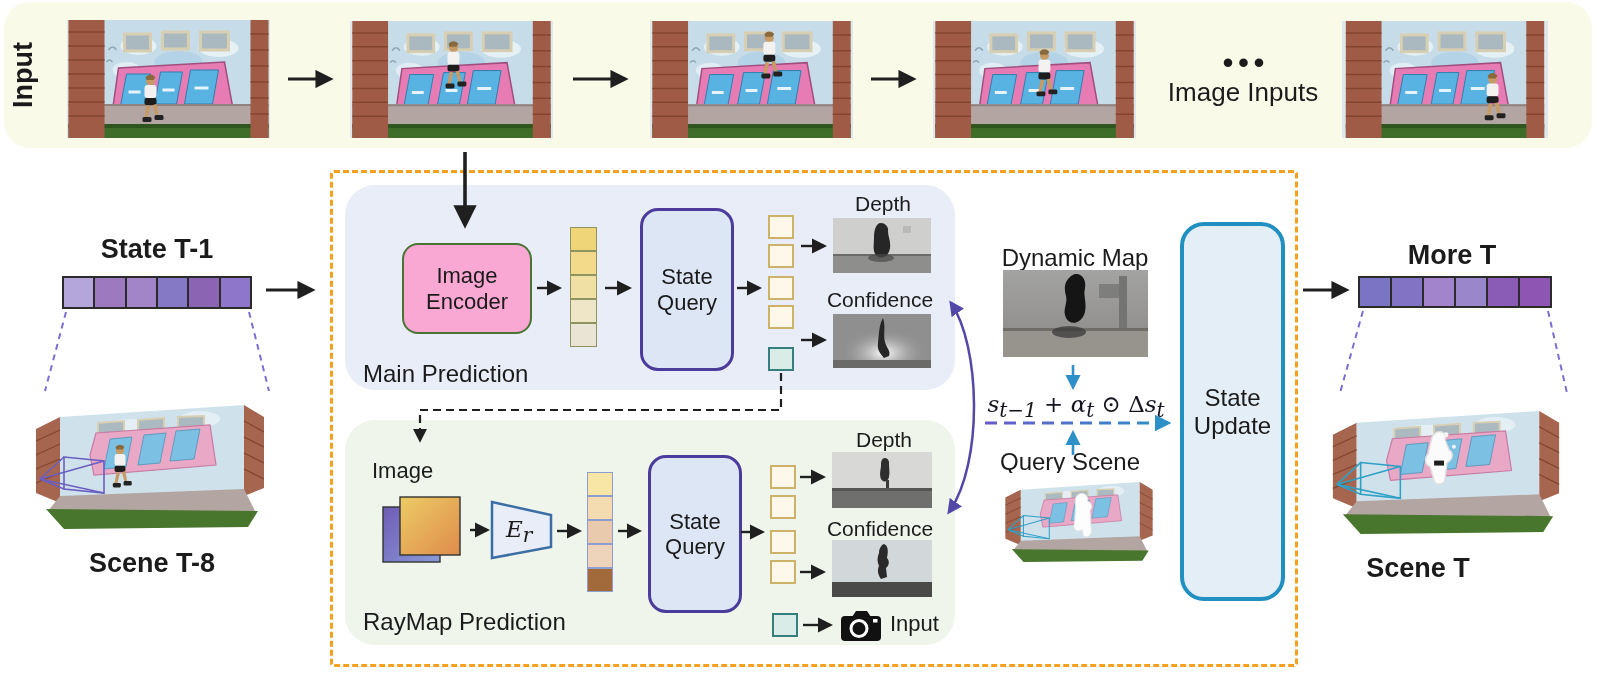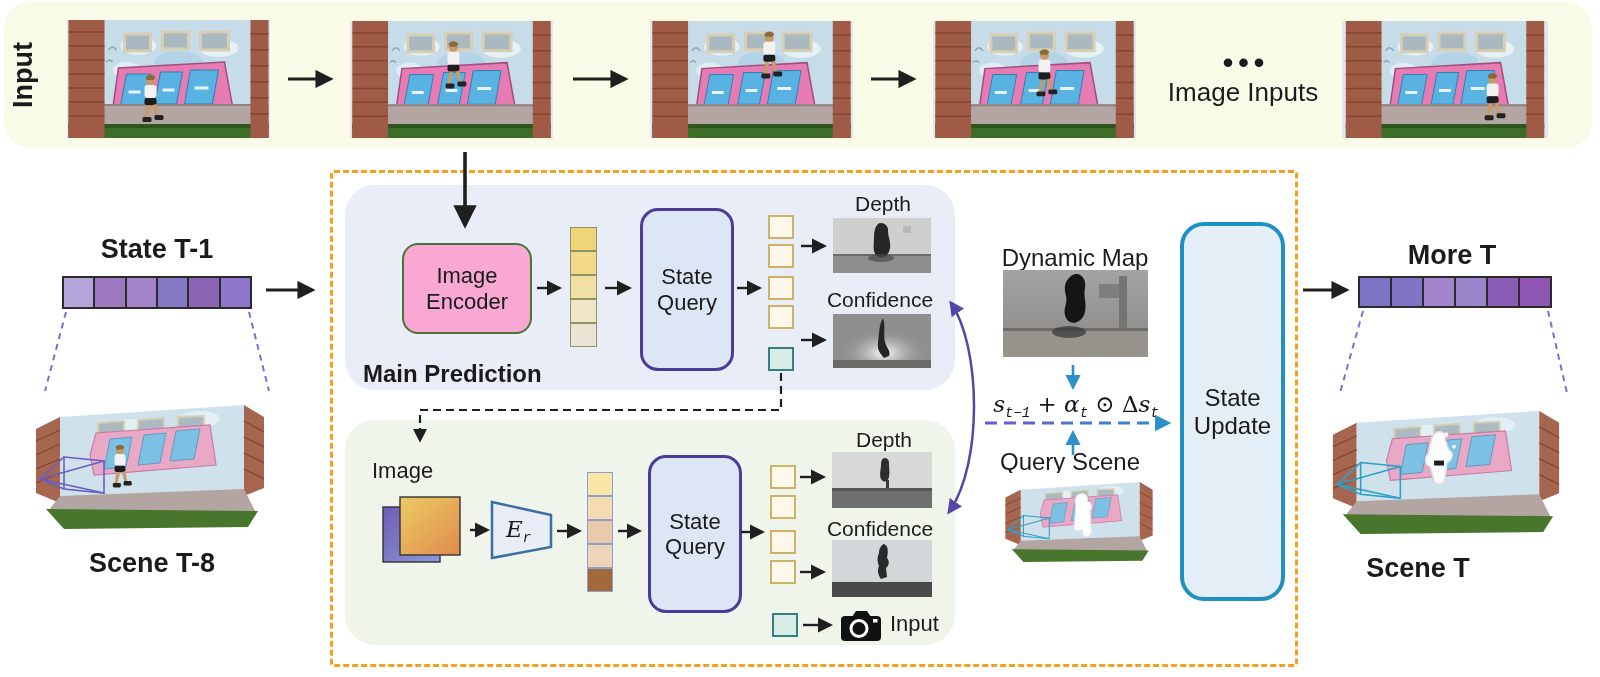--- a/index.html
+++ b/index.html
@@ -2,21 +2,21 @@
 <html><head>
 <meta charset="utf-8">
 <style>
   html,body{margin:0;padding:0;background:#ffffff;}
   body{font-family:"Liberation Sans",sans-serif;color:#1a1a1a;}
   #fig{position:relative;width:1600px;height:677px;background:#fff;overflow:hidden;}
   .abs{position:absolute;}
   .lbl{position:absolute;color:#1b1b1b;white-space:nowrap;}
   .c{transform:translateX(-50%);}
   .big{font-size:27px;font-weight:700;}
-  .ttl{font-size:24px;font-weight:700;}
+  .ttl{font-size:24px;font-weight:400;}
   .sub21{font-size:21px;}
   .boxlbl{font-size:22px;line-height:1.15;text-align:center;white-space:pre-line;}
   .band{position:absolute;left:4px;top:2px;width:1588px;height:146px;background:#FAFAE9;border-radius:26px;}
   .vlabel{position:absolute;left:8px;top:22px;height:106px;display:flex;align-items:center;justify-content:center;
           writing-mode:vertical-rl;transform:rotate(180deg);font-size:27px;font-weight:700;}
   .photo{position:absolute;overflow:hidden;background:#dfe7ec;}
   .photo svg{display:block;width:100%;height:100%;}
   .dashedbox{position:absolute;left:330px;top:170px;width:962px;height:491px;border:3px dashed #F6A01F;border-radius:4px;}
   .panel{position:absolute;border-radius:30px;}
   .p-main{left:345px;top:185px;width:610px;height:205px;background:#E9EDF8;}
@@ -29,21 +29,21 @@
   .tok{position:absolute;width:26px;height:24px;box-sizing:border-box;}
   .tok-out{border:2.5px solid #CFB269;background:#FDF8E9;}
   .tok-state{border:2.5px solid #35807F;background:#D9ECE7;}
   .stk{border:1.5px solid #8F9460;}
   .stkr{border:1.5px solid #8D9ECF;}
   .bar{position:absolute;display:flex;border:2.5px solid #2b2b2b;box-sizing:border-box;}
   .bar div{flex:1;border-right:2.5px solid #2b2b2b;}
   .bar div:last-child{border-right:none;}
   .formula{position:absolute;left:970px;top:391px;width:212px;text-align:center;font-family:"DejaVu Serif",serif;font-size:23px;color:#14141e;}
   .mit{font-style:italic;}
-  .msub{font-size:14px;font-style:italic;vertical-align:-5px;font-family:Liberation Mono, monospace;}
+  .msub{font-size:20px;font-style:italic;vertical-align:-5px;}
   .mop{font-style:normal;}
   svg.overlay{position:absolute;left:0;top:0;z-index:6;pointer-events:none;}
   .z2{z-index:2}
 </style>
 </head>
 <body>
 
 <div id="fig">
 
   <svg width="0" height="0" style="position:absolute">
@@ -224,20 +224,21 @@
         <stop offset="0" stop-color="#ffffff"></stop>
           <stop offset="1" stop-color="#8F8F8F" stop-opacity="0"></stop>
       </radialGradient>
       <rect width="98" height="54" fill="url(#glow1)"></rect>
       <rect x="0" y="46" width="98" height="8" fill="#6a6a68"></rect>
       <path d="M50,4 c3,9 0,16 2,24 c2,7 6,9 4,14 l-5,2 c-4,-5 -7,-8 -6,-15 c1,-9 1,-18 5,-25 z" fill="#262626"></path>
     </svg>
   </div>
 
   <div class="panel p-ray"></div>
+  <div class="lbl ttl" style="left:363px;top:608px">RayMap Prediction</div>
   <div class="lbl" style="left:372px;top:458px;font-size:22px">Image</div>
   <div class="abs" style="left:380px;top:494px;width:88px;height:72px">
     <svg width="88" height="72">
       <defs>
         <linearGradient id="gpurp" x1="0" y1="0" x2="1" y2="1">
           <stop offset="0" stop-color="#6F5CB5"></stop>
             <stop offset="1" stop-color="#8A9AD8"></stop>
         </linearGradient>
         <linearGradient id="gora" x1="0" y1="0" x2="1" y2="1">
           <stop offset="0" stop-color="#ECCC64"></stop>

